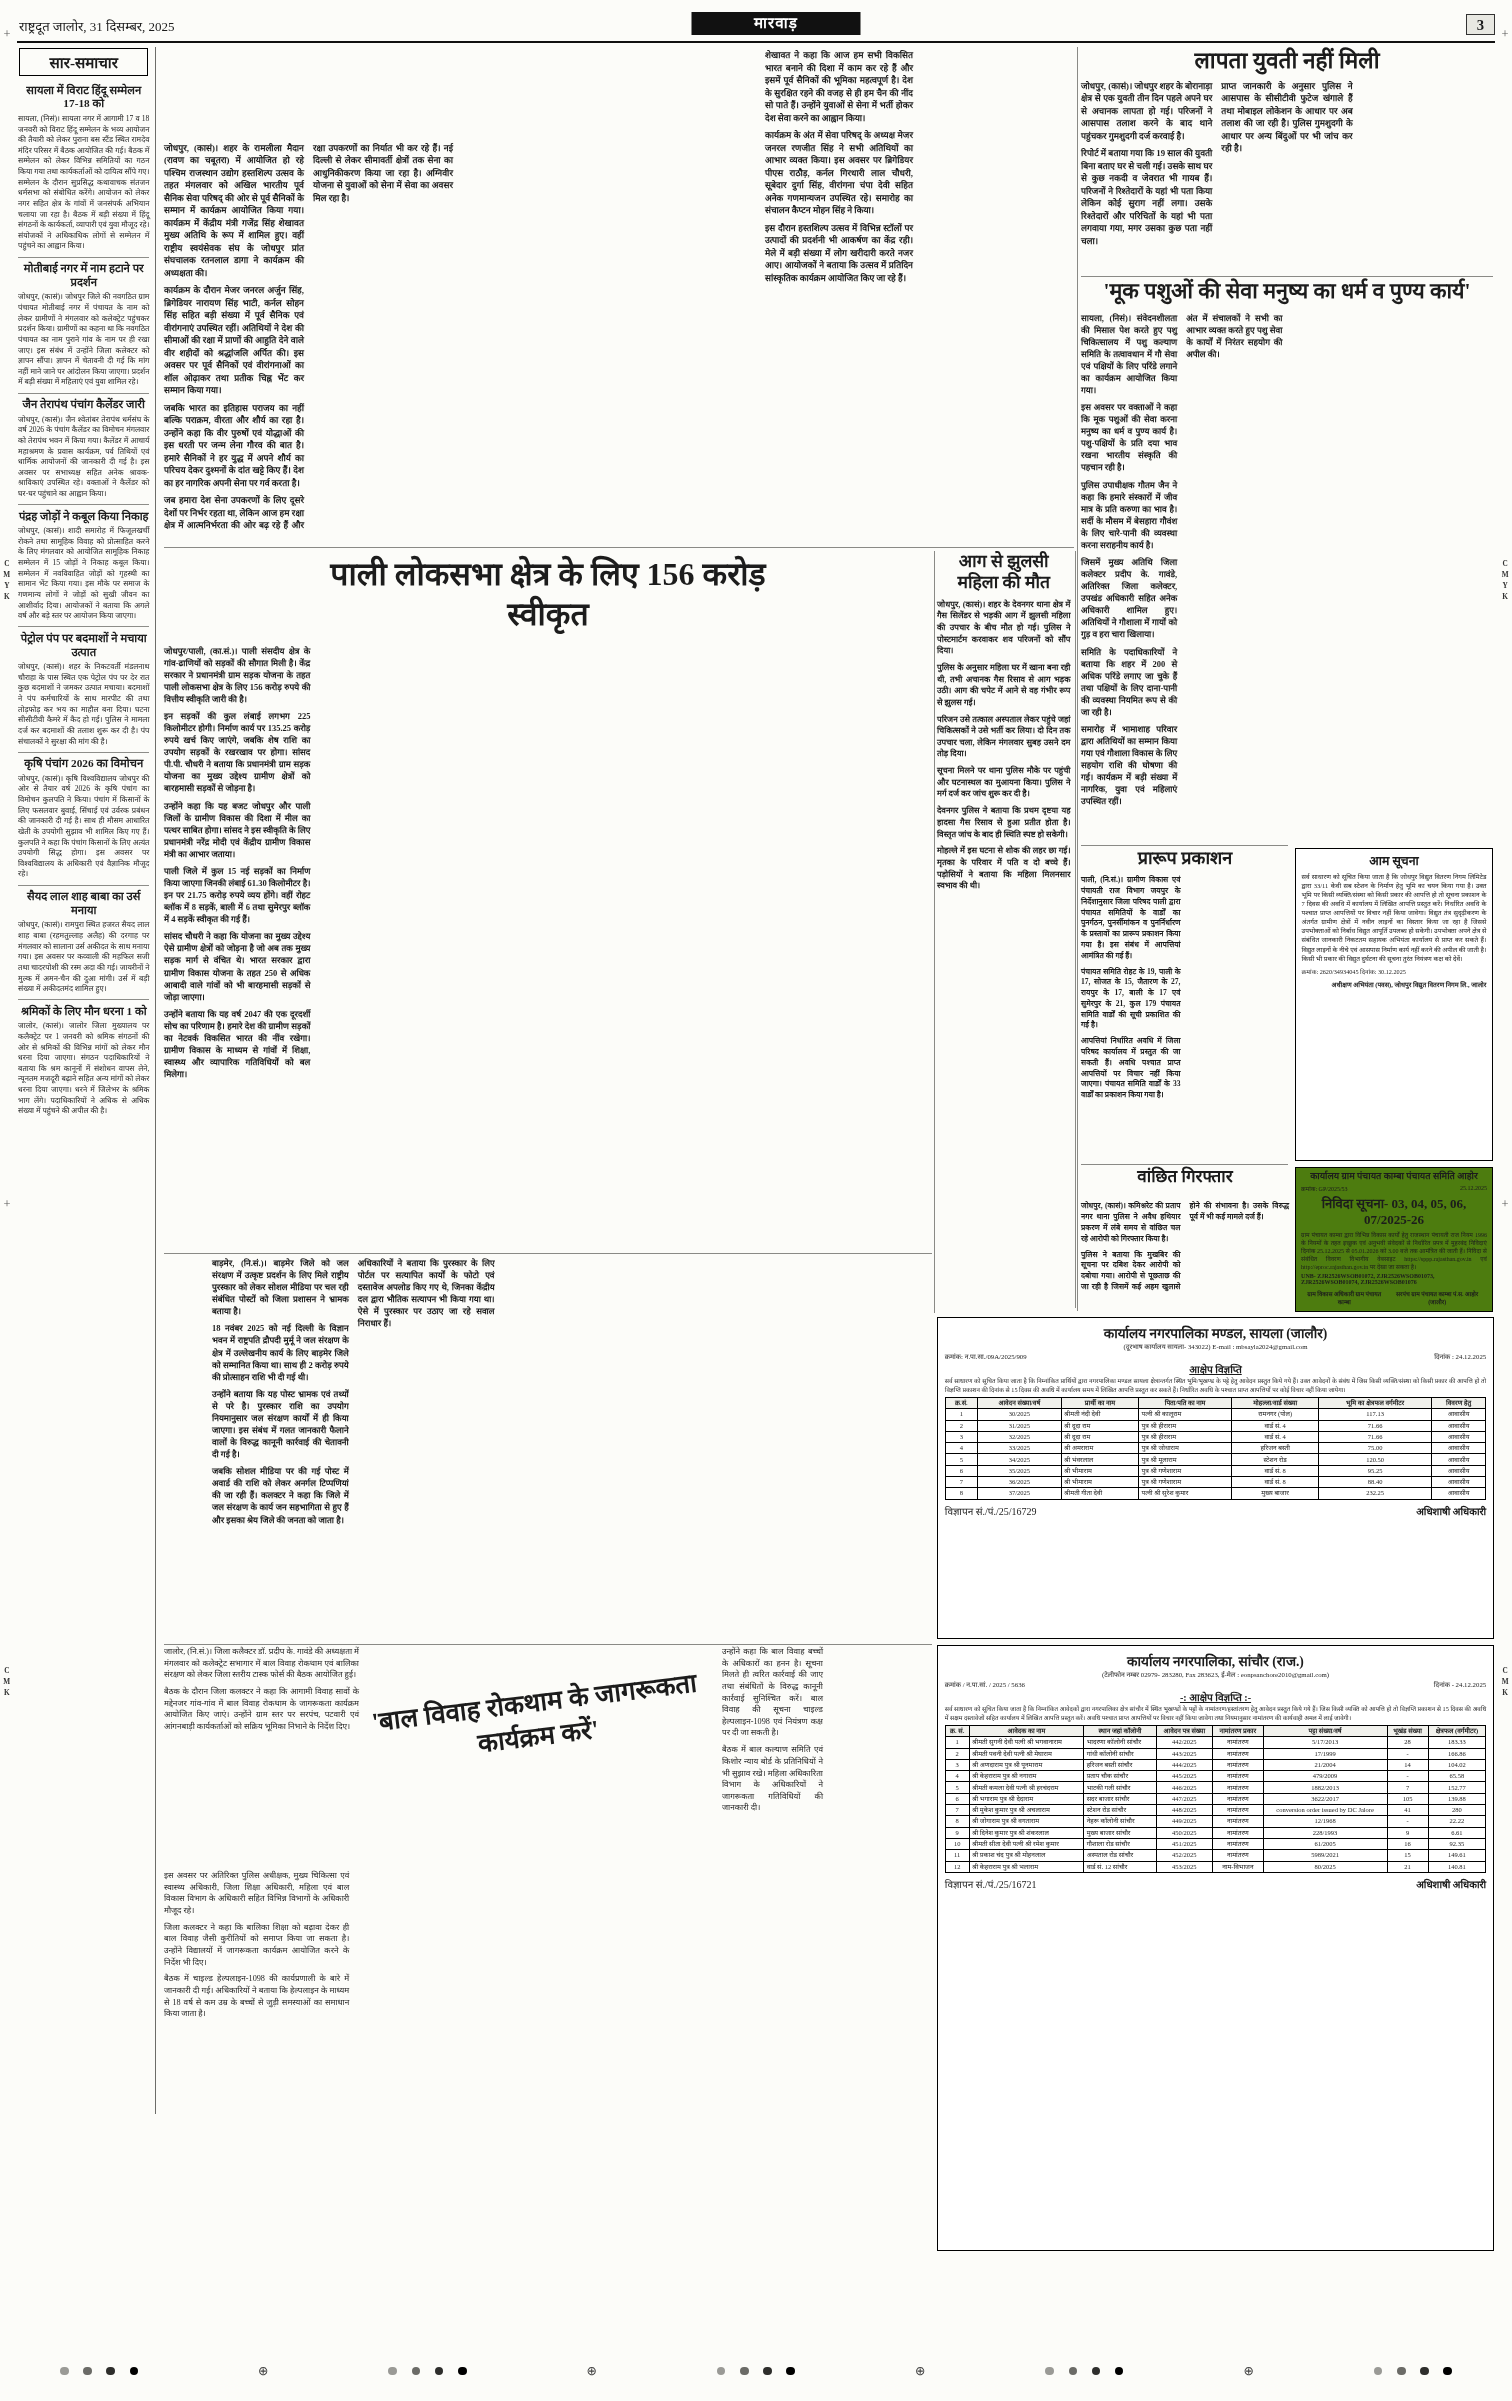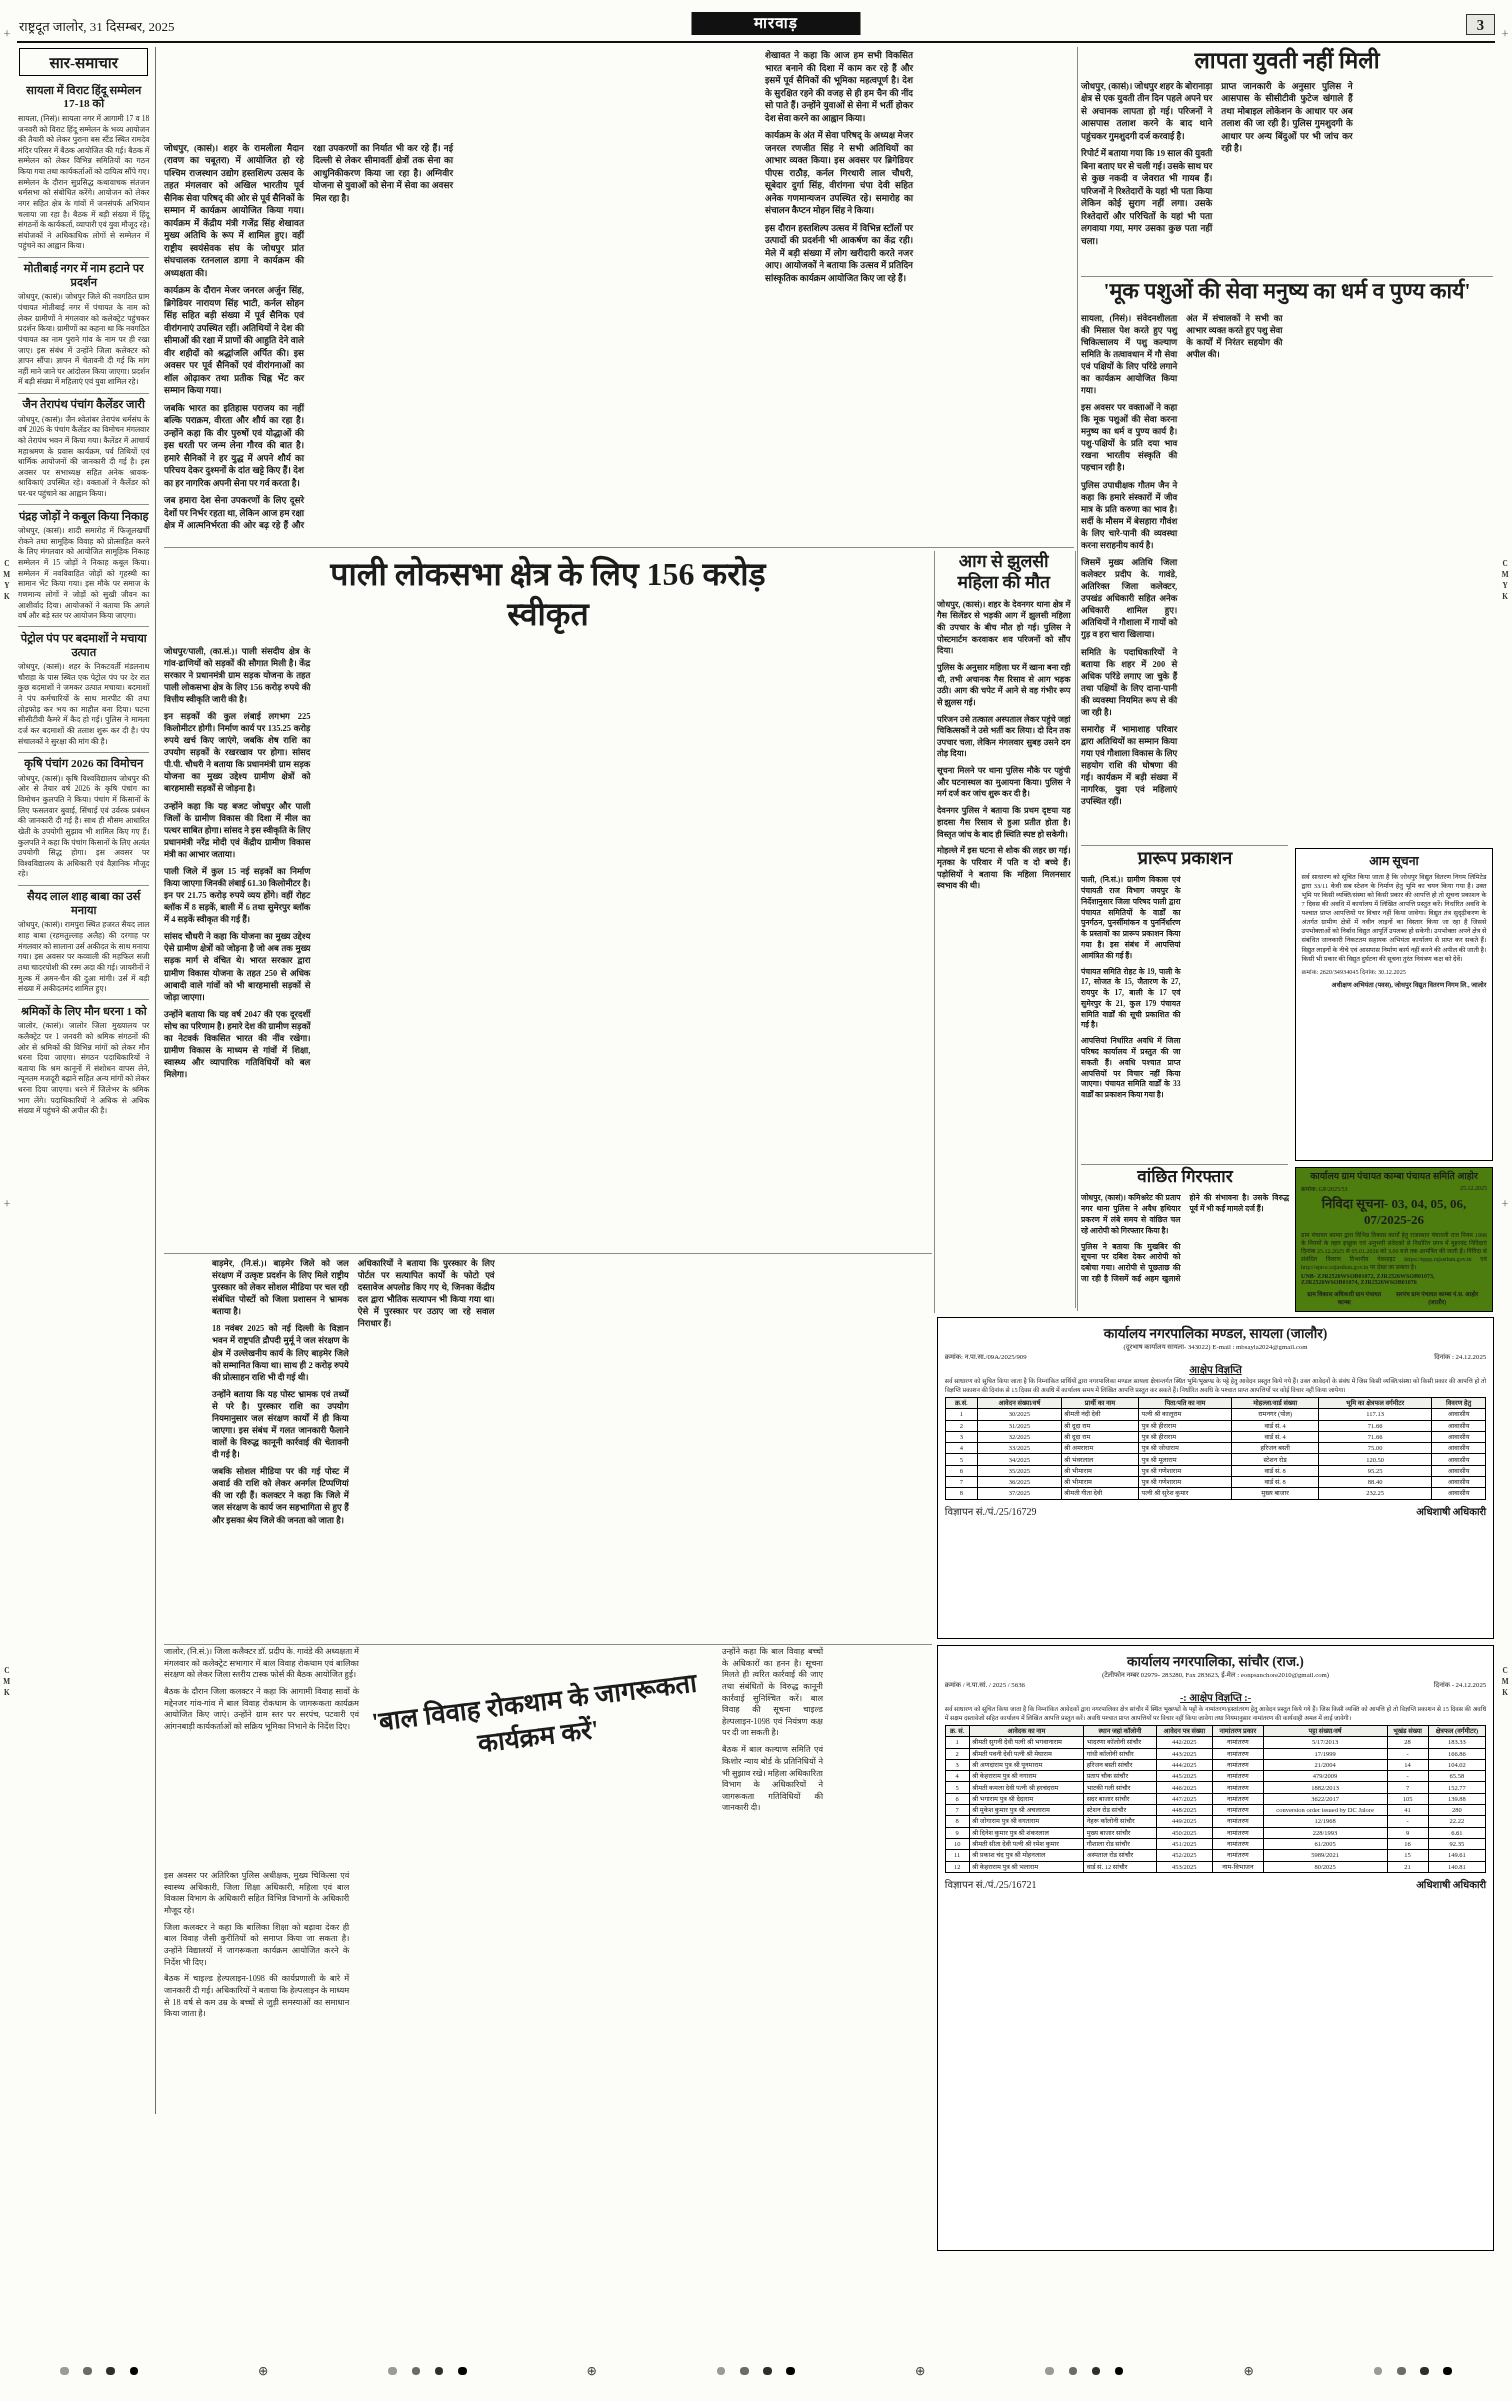--- a/index.html
+++ b/index.html
@@ -75,21 +75,21 @@
   #child .rowB { height:350px; column-count:4; column-gap:9px; column-fill:auto; margin-top:9px; }
   #child p { font-size:8.2px; line-height:1.42; text-align:justify; margin-bottom:5.1px; }
 
   
   #draft { left:1081px; top:848px; width:208px; height:313px; }
   #draft h2 { font-size:18px; margin-bottom:5.6px; }
   #draft .tx { height:271px; column-count:2; font-size:7.6px; }
 
   
   #wanted { left:1081px; top:1167px; width:208px; height:145px; }
-  #wanted h2 { font-size:17px; margin-bottom:6px; }
+  #wanted h2 { font-size:17px; margin-bottom:14px; }
   #wanted .tx { height:107px; column-count:2; font-size:7.6px; }
 
   
   #aam { left:1295px; top:848px; width:198px; height:313px; border:1.1px solid #000; padding:4.5px 5.6px; background:#fff; }
   #aam h2 { font-size:12.4px; margin-bottom:3.4px; }
   #aam p { font-size:6.5px; line-height:1.4; text-align:justify; }
   #aam .ref { margin-top:4.5px; font-size:6.2px; }
   #aam .sig { text-align:right; font-size:6.5px; font-weight:bold; margin-top:3.4px; }
 
   

